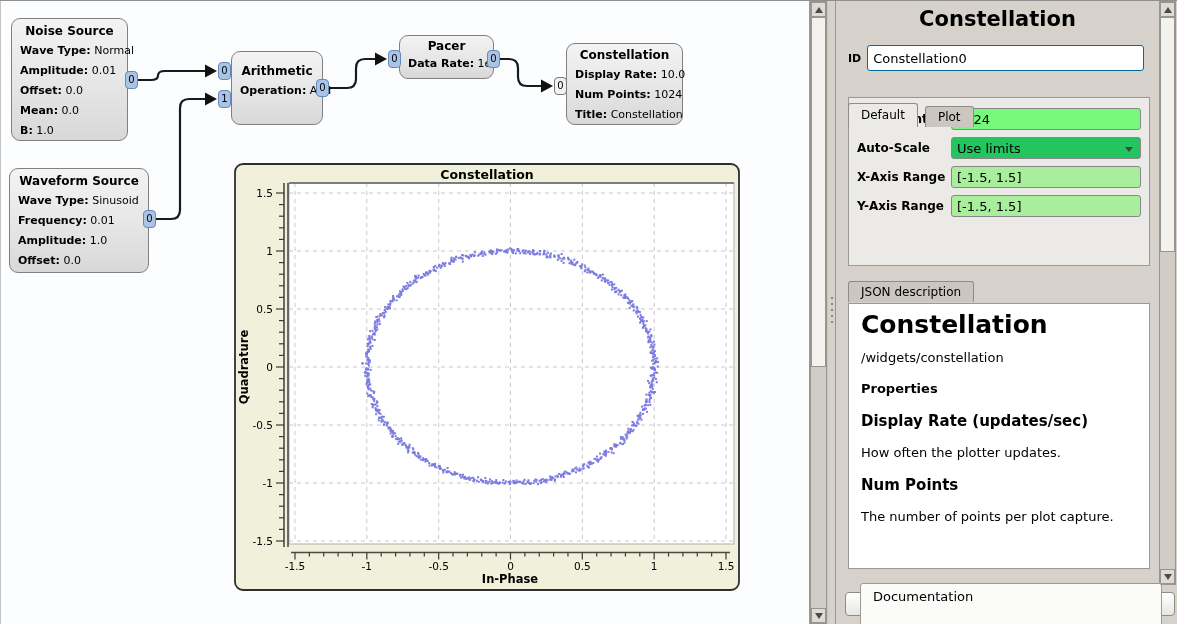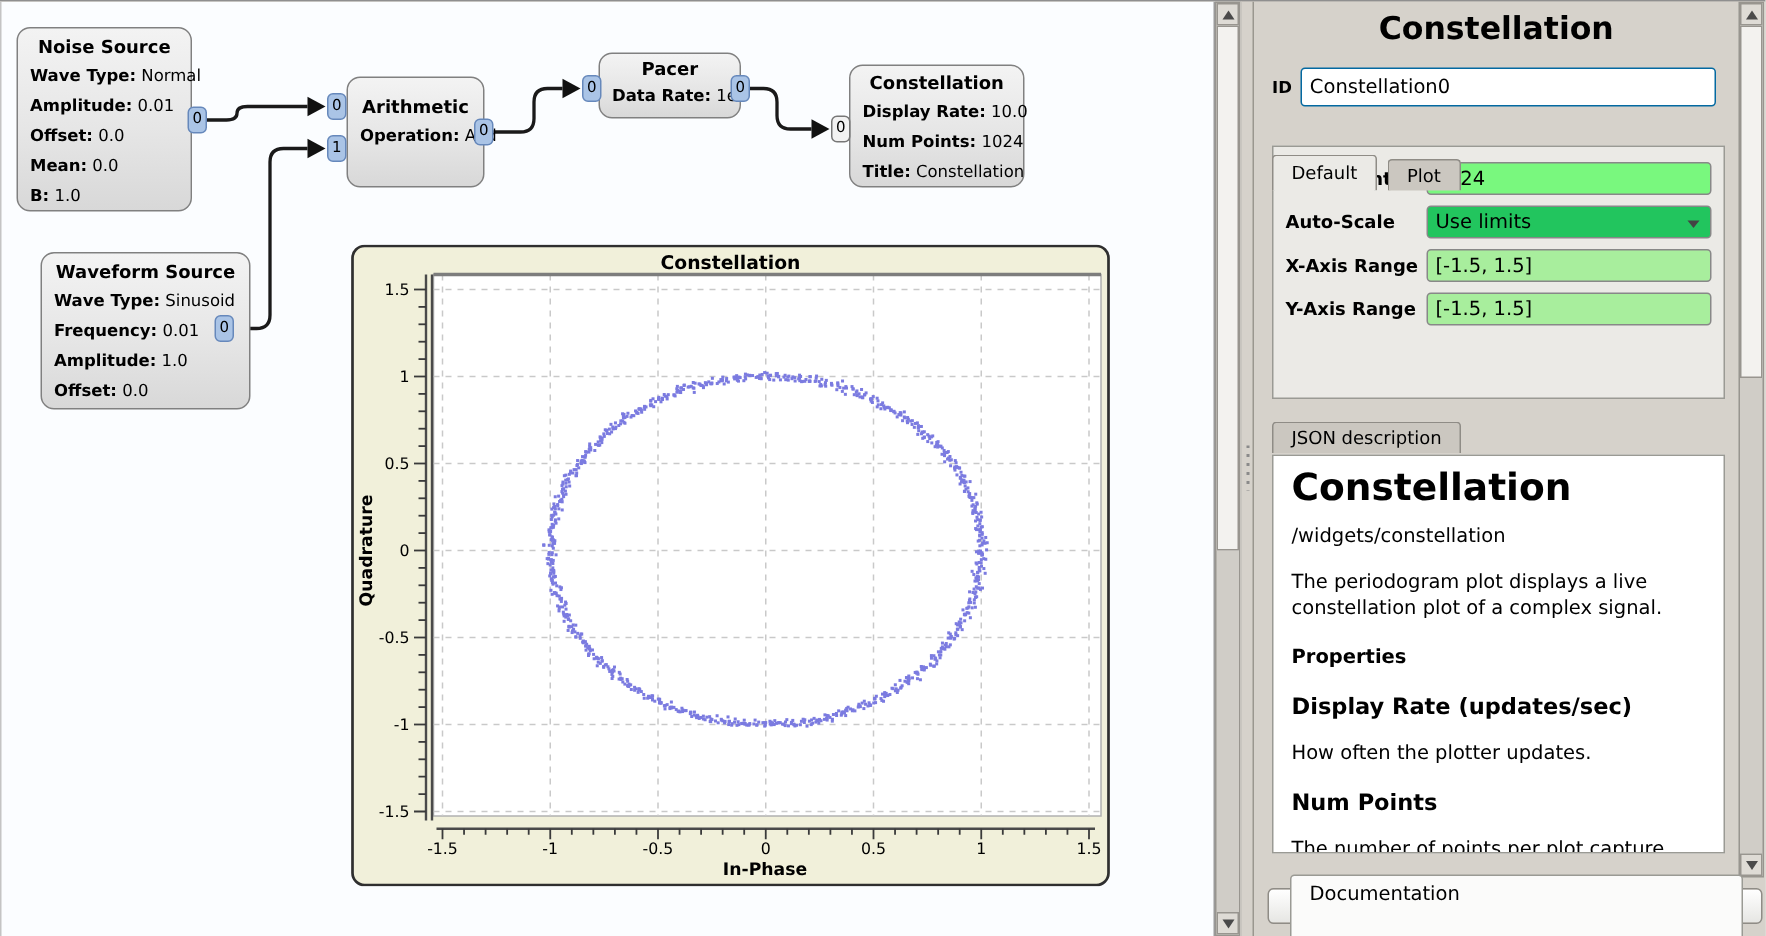--- a/index.html
+++ b/index.html
@@ -103,21 +103,21 @@
 
     <div class="block" style="left:10px;top:17px;width:117px;height:123px">
       <div class="block-title">Noise Source</div>
       <div class="block-prop"><b>Wave Type:</b> <span>Normal</span></div>
       <div class="block-prop"><b>Amplitude:</b> <span>0.01</span></div>
       <div class="block-prop"><b>Offset:</b> <span>0.0</span></div>
       <div class="block-prop"><b>Mean:</b> <span>0.0</span></div>
       <div class="block-prop"><b>B:</b> <span>1.0</span></div>
     </div>
 
-    <div class="block" style="left:26px;top:167px;width:140px;height:105px">
+    <div class="block" style="left:8px;top:167px;width:140px;height:105px">
       <div class="block-title">Waveform Source</div>
       <div class="block-prop"><b>Wave Type:</b> <span>Sinusoid</span></div>
       <div class="block-prop"><b>Frequency:</b> <span>0.01</span></div>
       <div class="block-prop"><b>Amplitude:</b> <span>1.0</span></div>
       <div class="block-prop"><b>Offset:</b> <span>0.0</span></div>
     </div>
 
     <div class="block" style="left:230px;top:50px;width:92px;height:74px;padding-top:12px">
       <div class="block-title">Arithmetic</div>
       <div class="block-prop"><b>Operation:</b> <span>Add</span></div>
@@ -1330,21 +1330,20 @@
     </div>
 
     <div class="tabs" id="doc-tabs">
       <div class="tab active doc">Documentation</div>
       <div class="tab">JSON description</div>
     </div>
 
     <div class="doc">
       <div class="doc-h1">Constellation</div>
       <div class="doc-path">/widgets/constellation</div>
-      <p class="doc-p">The periodogram plot displays a live constellation plot of a complex signal.</p>
       <div class="doc-h2">Properties</div>
       <div class="doc-h3">Display Rate (updates/sec)</div>
       <p class="doc-p">How often the plotter updates.</p>
       <div class="doc-h3">Num Points</div>
       <p class="doc-p">The number of points per plot capture.</p>
     </div>
 
     <div class="btn-row">
       <button class="btn commit">
         <span class="check-icon">✔</span>

